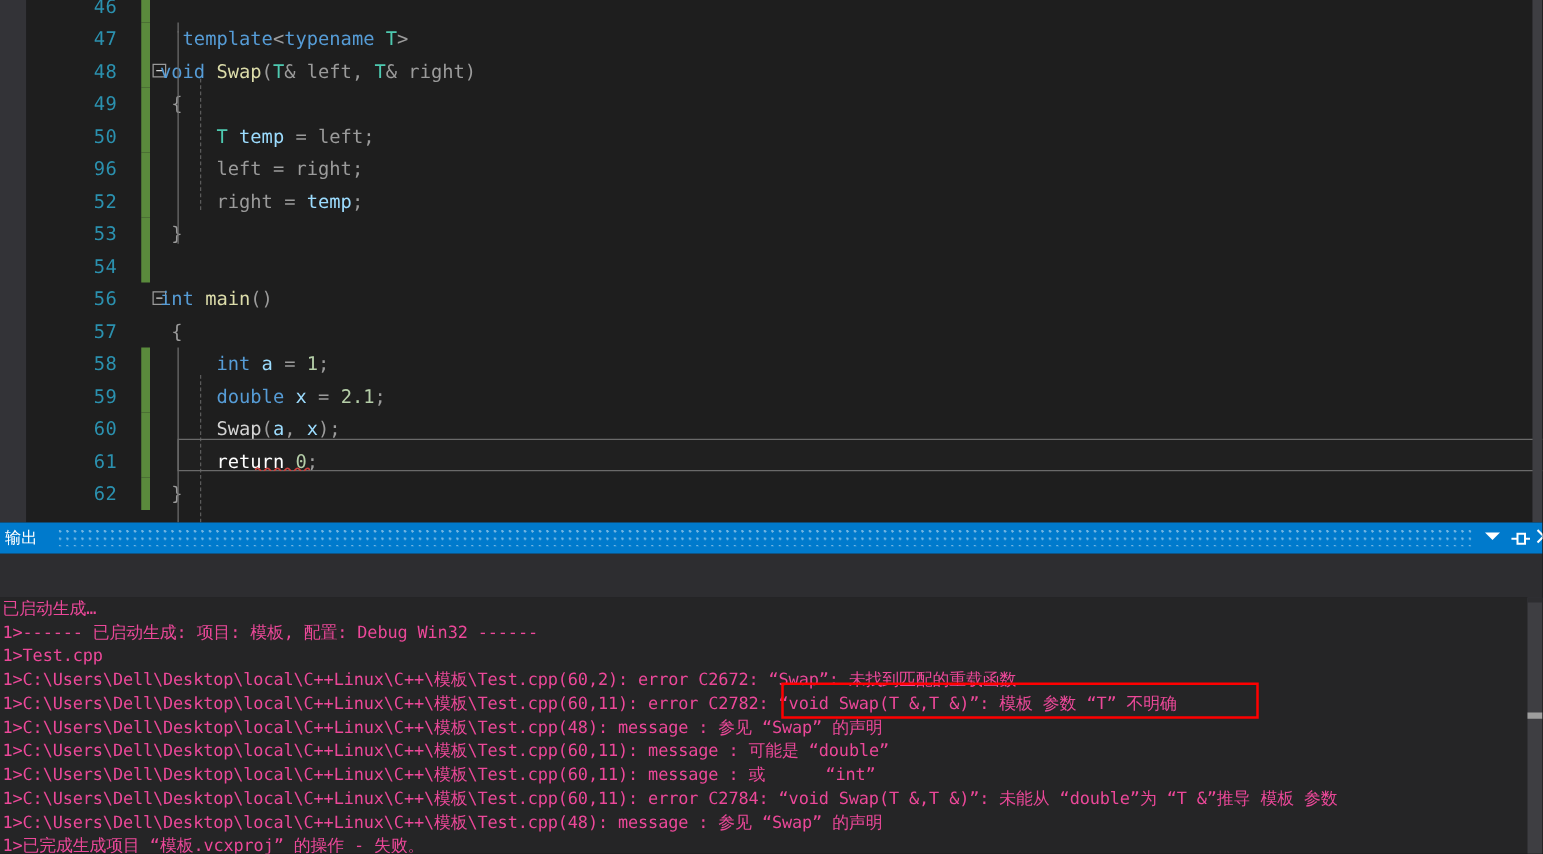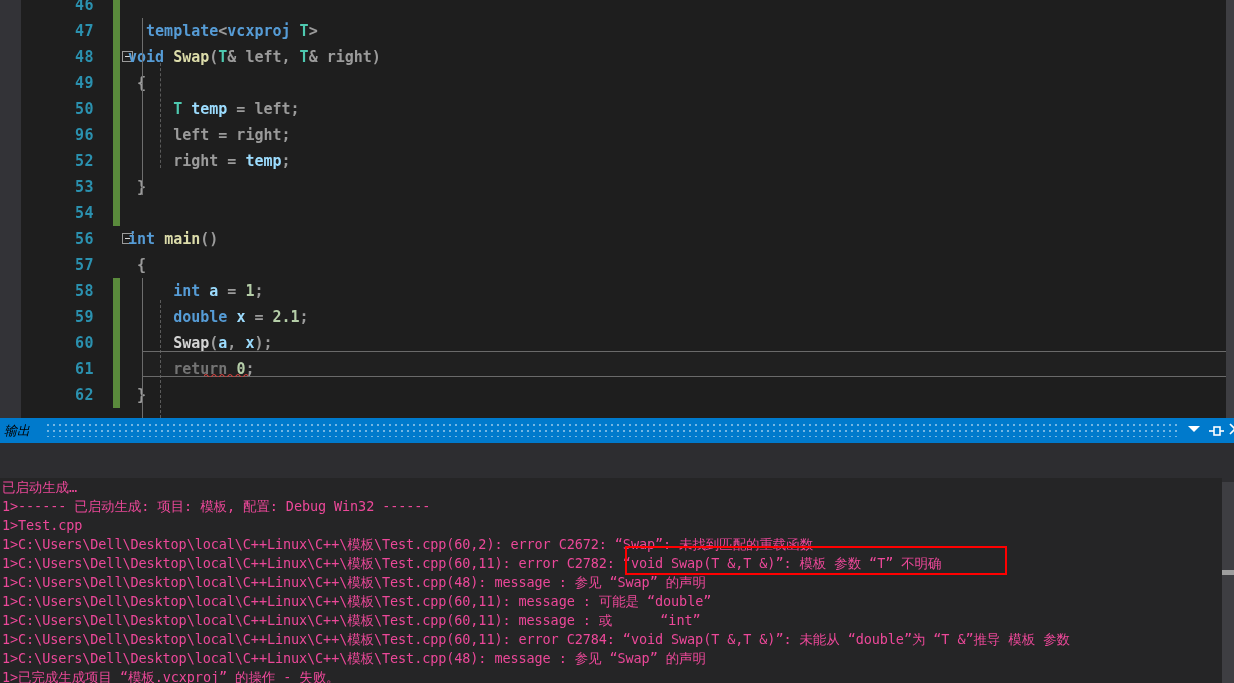--- a/index.html
+++ b/index.html
@@ -4,21 +4,21 @@
 <style>
   html,body{margin:0;padding:0;background:#1e1e1e;}
   body{
     width:1234px;height:683px;overflow:hidden;
     font-family:"Liberation Sans","DejaVu Sans",sans-serif;
     -webkit-font-smoothing:none;
   }
   .app{position:relative;width:1234px;height:683px;background:#1e1e1e;}
 
   
-  .editor{position:absolute;left:0;top:0;width:1234px;height:418px;background:#252526;overflow:hidden;font-weight:bold;}
+  .editor{position:absolute;left:0;top:0;width:1234px;height:418px;background:#252526;overflow:hidden;}
   .ed-leftstrip{position:absolute;left:0;top:0;width:21px;height:418px;background:#333337;}
   .ed-rightstrip{position:absolute;left:1226px;top:0;width:8px;height:418px;background:#3e3e42;}
   .ed-body{position:absolute;left:21px;top:0;width:1205px;height:418px;background:#1e1e1e;}
 
   .code-lines{position:absolute;left:0;top:-8px;width:1205px;}
   .cline{position:relative;height:26px;line-height:26px;white-space:pre;
          font-family:"DejaVu Sans Mono","Liberation Mono",monospace;font-size:15px;}
   .lnum{position:absolute;left:0;top:0;width:73px;text-align:right;color:#2b91af;
         font-family:"DejaVu Sans Mono","Liberation Mono",monospace;font-size:15px;letter-spacing:0.5px;}
   .chgbar{position:absolute;left:92px;top:0;width:7px;height:26px;}
@@ -37,27 +37,27 @@
   .squiggle{position:absolute;left:183px;top:373px;width:44px;height:4px;overflow:hidden;}
   .squiggle svg{display:block;}
 
   
   .k-blue{color:#569cd6;}
   .k-type{color:#4ec9b0;}
   .k-fn{color:#dcdcaa;}
   .k-num{color:#b5cea8;}
   .k-plain{color:#9b9b9b;}
   .k-white{color:#d4d4d4;}
-  .k-pink{color:#737373;}
+  .k-pink{color:#ffffff;}
   .k-var{color:#9cdcfe;}
 
   
   .out-title{position:absolute;left:0;top:418px;width:1234px;height:25px;background:#007acc;}
-  .out-title-text{position:absolute;left:4px;top:3px;font-size:13px;color:#000000;
-                  font-family:"DejaVu Sans","Liberation Sans",sans-serif;line-height:19px;font-style:italic;}
+  .out-title-text{position:absolute;left:4px;top:3px;font-size:13px;color:#ffffff;
+                  font-family:"DejaVu Sans","Liberation Sans",sans-serif;line-height:19px;}
   .grip{position:absolute;left:47px;top:424px;width:1130px;height:13px;
         background-image:radial-gradient(circle at 1px 1px, rgba(255,255,255,0.45) 0.9px, transparent 1.1px);
         background-size:6px 6px;}
   .tb-chevron{position:absolute;left:1188px;top:426px;width:0;height:0;
      border-left:6px solid transparent;border-right:6px solid transparent;border-top:6px solid #ffffff;}
   .tb-pin{position:absolute;left:1209px;top:424px;width:15px;height:14px;}
   .tb-close{position:absolute;left:1229px;top:423px;width:14px;height:14px;}
 
   .out-toolbar{position:absolute;left:0;top:443px;width:1234px;height:35px;background:#2d2d30;}
 
@@ -75,21 +75,21 @@
 </head>
 <body>
 
 <div class="app">
 
   <div class="editor">
     <div class="ed-leftstrip"></div>
     <div class="ed-body">
       <div class="code-lines" id="code-lines">
           <div class="cline"><span class="lnum">46</span><span class="chgbar green"></span><span class="codetext"></span></div>
-          <div class="cline"><span class="lnum">47</span><span class="chgbar green"></span><span class="codetext"><span class="k-plain">  </span><span class="k-blue">template</span><span class="k-plain">&lt;</span><span class="k-blue">vcxproj</span><span class="k-plain"> </span><span class="k-type">T</span><span class="k-plain">&gt;</span></span></div>
+          <div class="cline"><span class="lnum">47</span><span class="chgbar green"></span><span class="codetext"><span class="k-plain">  </span><span class="k-blue">template</span><span class="k-plain">&lt;</span><span class="k-blue">typename</span><span class="k-plain"> </span><span class="k-type">T</span><span class="k-plain">&gt;</span></span></div>
           <div class="cline"><span class="lnum">48</span><span class="chgbar green"></span><span class="fold"></span><span class="codetext"><span class="k-blue">void </span><span class="k-fn">Swap</span><span class="k-plain">(</span><span class="k-type">T</span><span class="k-plain">&amp; left, </span><span class="k-type">T</span><span class="k-plain">&amp; right)</span></span></div>
           <div class="cline"><span class="lnum">49</span><span class="chgbar green"></span><span class="codetext"><span class="k-plain"> {</span></span></div>
           <div class="cline"><span class="lnum">50</span><span class="chgbar green"></span><span class="codetext"><span class="k-plain">     </span><span class="k-type">T</span><span class="k-plain"> </span><span class="k-var">temp</span><span class="k-plain"> = left;</span></span></div>
           <div class="cline"><span class="lnum">96</span><span class="chgbar green"></span><span class="codetext"><span class="k-plain">     left = right;</span></span></div>
           <div class="cline"><span class="lnum">52</span><span class="chgbar green"></span><span class="codetext"><span class="k-plain">     right = </span><span class="k-var">temp</span><span class="k-plain">;</span></span></div>
           <div class="cline"><span class="lnum">53</span><span class="chgbar green"></span><span class="codetext"><span class="k-plain"> }</span></span></div>
           <div class="cline"><span class="lnum">54</span><span class="chgbar green"></span><span class="codetext"></span></div>
           <div class="cline"><span class="lnum">56</span><span class="fold"></span><span class="codetext"><span class="k-blue">int </span><span class="k-fn">main</span><span class="k-plain">()</span></span></div>
           <div class="cline"><span class="lnum">57</span><span class="codetext"><span class="k-plain"> {</span></span></div>
           <div class="cline"><span class="lnum">58</span><span class="chgbar green"></span><span class="codetext"><span class="k-plain">     </span><span class="k-blue">int</span><span class="k-plain"> </span><span class="k-var">a</span><span class="k-plain"> = </span><span class="k-num">1</span><span class="k-plain">;</span></span></div>

